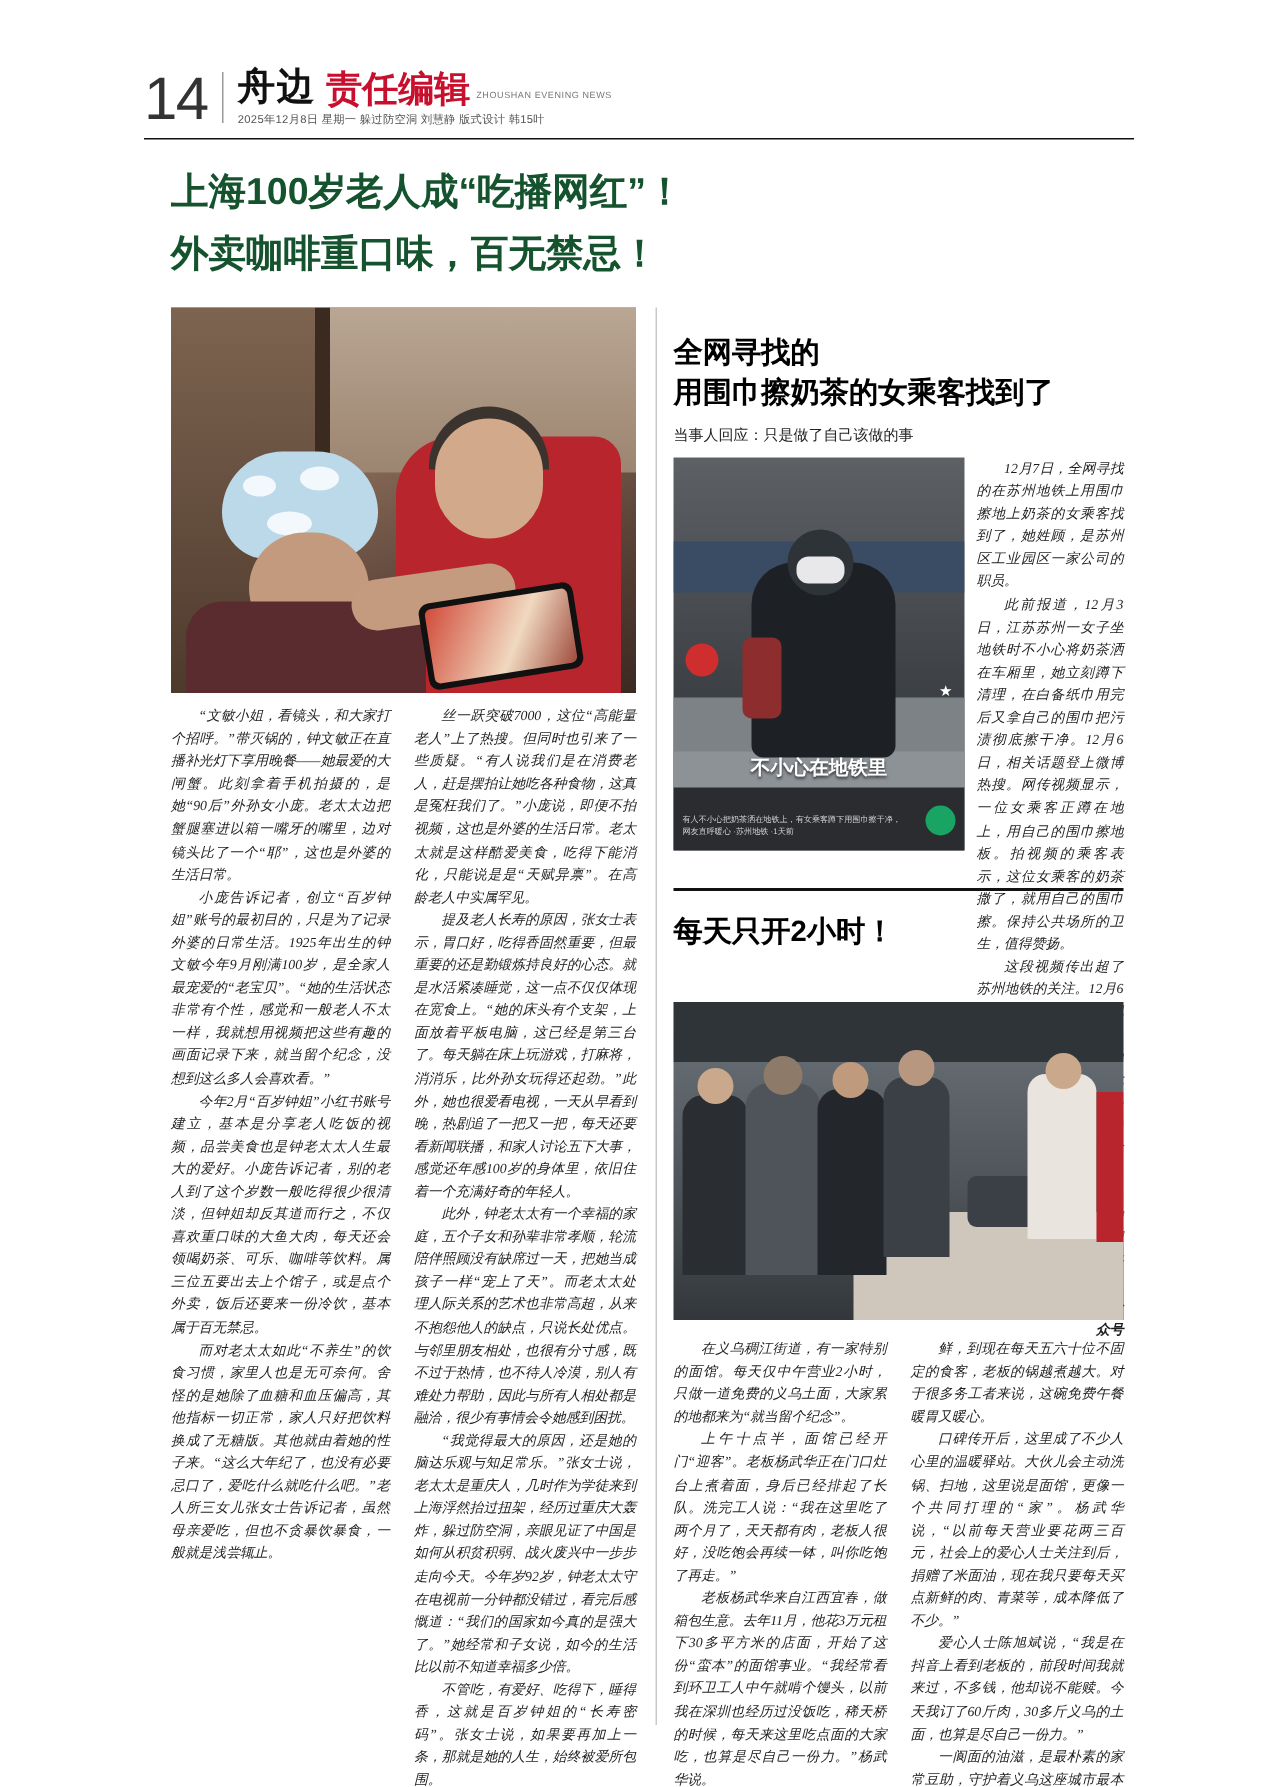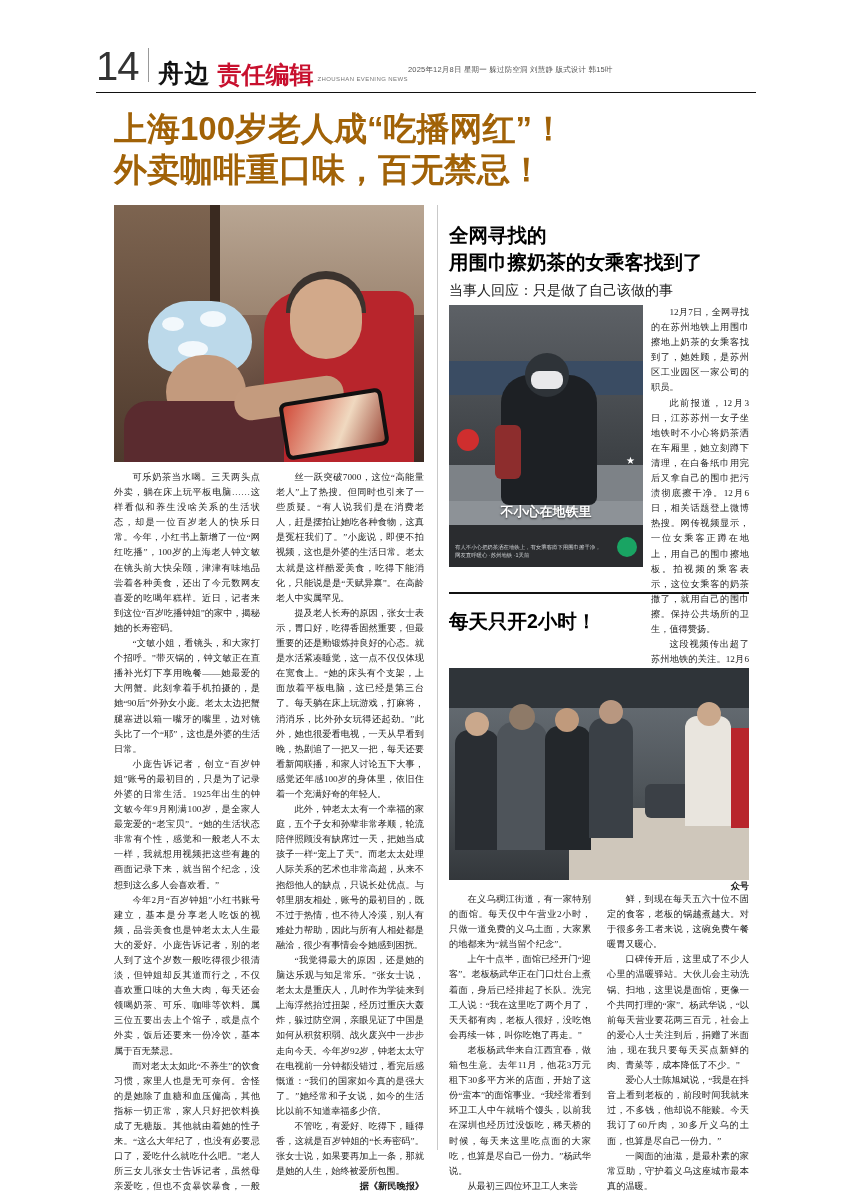--- a/index.html
+++ b/index.html
@@ -23,21 +23,21 @@
   }
   .folio{
     font-family:"Liberation Sans", sans-serif;
     font-size:40px;line-height:40px;color:#333;font-weight:400;
     letter-spacing:-1px;
     padding-right:9px;
   }
   .folio-rule{
     width:1px;height:34px;background:#999;margin:0 10px 4px 0;
   }
-  .mast-mid{display:flex;flex-direction:row;justify-content:flex-start;}
+  .mast-mid{display:flex;flex-direction:column;justify-content:flex-start;}
   .mast-row1{display:flex;align-items:flex-end;gap:7px;}
   .sec-name{
     font-family:"Liberation Serif", serif;
     font-size:25px;line-height:25px;color:#111;font-weight:700;
     letter-spacing:1px;
   }
   .paper-logo{
     display:flex;align-items:flex-end;gap:4px;
   }
   .paper-logo .cn{
@@ -57,23 +57,23 @@
   }
   .mast-rule{
     position:absolute;left:96px;top:92px;width:660px;height:1px;background:#111;
   }
 
   
   .headline{
     position:absolute;left:114px;top:108px;width:630px;
     font-family:"Liberation Sans", sans-serif;
     font-weight:700;
-    font-size:33px;
+    font-size:25px;
     line-height:41px;
-    color:#a16207;
+    color:#14532d;
     letter-spacing:0px;
   }
   .headline div{white-space:nowrap;}
 
   
   .lead-photo{
     position:absolute;left:114px;top:205px;width:310px;height:257px;
     background:linear-gradient(160deg,#6f5a4e 0%,#8d6f5c 35%,#5b4338 70%,#3b2a22 100%);
     overflow:hidden;
   }
@@ -93,38 +93,38 @@
 
   .col{
     position:absolute;
     font-family:"Liberation Serif", serif;
     font-size:9.2px;
     line-height:15.1px;
     text-align:justify;
     color:#1d1d1d;
     letter-spacing:0px;
   }
-  .col p{margin:0 0 0 0;text-indent:2em;}
+  .col p{margin:0 0 0 0;text-indent:2em;font-style:italic;}
   .sig{text-align:right;font-weight:700;text-indent:0;margin-top:6px;}
 
   #col1{left:114px;top:470px;width:146px;height:680px;}
   #col2{left:276px;top:470px;width:148px;height:680px;}
 
   
   .vrule{position:absolute;left:437px;top:205px;width:1px;height:945px;background:#c9c9c9;}
 
   .sub-head{
     position:absolute;
     font-family:"Liberation Sans", sans-serif;
     font-weight:700;color:#000;
   }
   #sub1{left:449px;top:222px;width:300px;font-size:19.5px;line-height:27px;}
   #sub1deck{
     position:absolute;left:449px;top:283px;width:300px;
-    font-family:"Liberation Sans", sans-serif;font-size:14px;line-height:15px;color:#222;
+    font-family:"Liberation Sans", sans-serif;font-size:10px;line-height:15px;color:#222;
   }
 
   .photo2{
     position:absolute;left:449px;top:305px;width:194px;height:262px;
     background:linear-gradient(180deg,#5d6166 0%,#3f4347 55%,#2b2e31 100%);
     overflow:hidden;
   }
   .p2-floor{position:absolute;left:0;top:160px;width:194px;height:102px;background:#7d8287;}
   .p2-floor2{position:absolute;left:0;top:196px;width:194px;height:66px;background:#8d9297;}
   .p2-seat{position:absolute;left:0;top:56px;width:194px;height:34px;background:#3a4c63;}
@@ -215,32 +215,31 @@
     </div>
     <div class="lp-face1"></div>
     <div class="lp-coat"></div>
     <div class="lp-arm"></div>
     <div class="lp-phone">
       <div class="lp-screen"></div>
     </div>
   </div>
 
   <div class="col" id="col1">
-    <p>可乐奶茶当水喝。三天两头点外卖，躺在床上玩平板电脑……这样看似和养生没啥关系的生活状态，却是一位百岁老人的快乐日常。今年，小红书上新增了一位“网红吃播”，100岁的上海老人钟文敏在镜头前大快朵颐，津津有味地品尝着各种美食，还出了今元数网友喜爱的吃喝年糕样。近日，记者来到这位“百岁吃播钟姐”的家中，揭秘她的长寿密码。</p>
     <p>“文敏小姐，看镜头，和大家打个招呼。”带灭锅的，钟文敏正在直播补光灯下享用晚餐——她最爱的大闸蟹。此刻拿着手机拍摄的，是她“90后”外孙女小庞。老太太边把蟹腿塞进以箱一嘴牙的嘴里，边对镜头比了一个“耶”，这也是外婆的生活日常。</p>
     <p>小庞告诉记者，创立“百岁钟姐”账号的最初目的，只是为了记录外婆的日常生活。1925年出生的钟文敏今年9月刚满100岁，是全家人最宠爱的“老宝贝”。“她的生活状态非常有个性，感觉和一般老人不太一样，我就想用视频把这些有趣的画面记录下来，就当留个纪念，没想到这么多人会喜欢看。”</p>
     <p>今年2月“百岁钟姐”小红书账号建立，基本是分享老人吃饭的视频，品尝美食也是钟老太太人生最大的爱好。小庞告诉记者，别的老人到了这个岁数一般吃得很少很清淡，但钟姐却反其道而行之，不仅喜欢重口味的大鱼大肉，每天还会领喝奶茶、可乐、咖啡等饮料。属三位五要出去上个馆子，或是点个外卖，饭后还要来一份冷饮，基本属于百无禁忌。</p>
     <p>而对老太太如此“不养生”的饮食习惯，家里人也是无可奈何。舍怪的是她除了血糖和血压偏高，其他指标一切正常，家人只好把饮料换成了无糖版。其他就由着她的性子来。“这么大年纪了，也没有必要忌口了，爱吃什么就吃什么吧。”老人所三女儿张女士告诉记者，虽然母亲爱吃，但也不贪暴饮暴食，一般就是浅尝辄止。</p>
 
   </div>
 
   <div class="col" id="col2">
     <p>丝一跃突破7000，这位“高能量老人”上了热搜。但同时也引来了一些质疑。“有人说我们是在消费老人，赶是摆拍让她吃各种食物，这真是冤枉我们了。”小庞说，即便不拍视频，这也是外婆的生活日常。老太太就是这样酷爱美食，吃得下能消化，只能说是是“天赋异禀”。在高龄老人中实属罕见。</p>
     <p>提及老人长寿的原因，张女士表示，胃口好，吃得香固然重要，但最重要的还是勤锻炼持良好的心态。就是水活紧凑睡觉，这一点不仅仅体现在宽食上。“她的床头有个支架，上面放着平板电脑，这已经是第三台了。每天躺在床上玩游戏，打麻将，消消乐，比外孙女玩得还起劲。”此外，她也很爱看电视，一天从早看到晚，热剧追了一把又一把，每天还要看新闻联播，和家人讨论五下大事，感觉还年感100岁的身体里，依旧住着一个充满好奇的年轻人。</p>
-    <p>此外，钟老太太有一个幸福的家庭，五个子女和孙辈非常孝顺，轮流陪伴照顾没有缺席过一天，把她当成孩子一样“宠上了天”。而老太太处理人际关系的艺术也非常高超，从来不抱怨他人的缺点，只说长处优点。与邻里朋友相处，账号的最初目的，既不过于热情，也不待人冷漠，别人有难处力帮助，因此与所有人相处都是融洽，很少有事情会令她感到困扰。</p>
+    <p>此外，钟老太太有一个幸福的家庭，五个子女和孙辈非常孝顺，轮流陪伴照顾没有缺席过一天，把她当成孩子一样“宠上了天”。而老太太处理人际关系的艺术也非常高超，从来不抱怨他人的缺点，只说长处优点。与邻里朋友相处，也很有分寸感，既不过于热情，也不待人冷漠，别人有难处力帮助，因此与所有人相处都是融洽，很少有事情会令她感到困扰。</p>
     <p>“我觉得最大的原因，还是她的脑达乐观与知足常乐。”张女士说，老太太是重庆人，几时作为学徒来到上海浮然抬过扭架，经历过重庆大轰炸，躲过防空洞，亲眼见证了中国是如何从积贫积弱、战火废兴中一步步走向今天。今年岁92岁，钟老太太守在电视前一分钟都没错过，看完后感慨道：“我们的国家如今真的是强大了。”她经常和子女说，如今的生活比以前不知道幸福多少倍。</p>
     <p>不管吃，有爱好、吃得下，睡得香，这就是百岁钟姐的“长寿密码”。张女士说，如果要再加上一条，那就是她的人生，始终被爱所包围。</p>
     <p class="sig">据《新民晚报》</p>
   </div>
 
   <div class="vrule"></div>
 
   <div class="sub-head" id="sub1">
     <div>全网寻找的</div>
     <div>用围巾擦奶茶的女乘客找到了</div>

